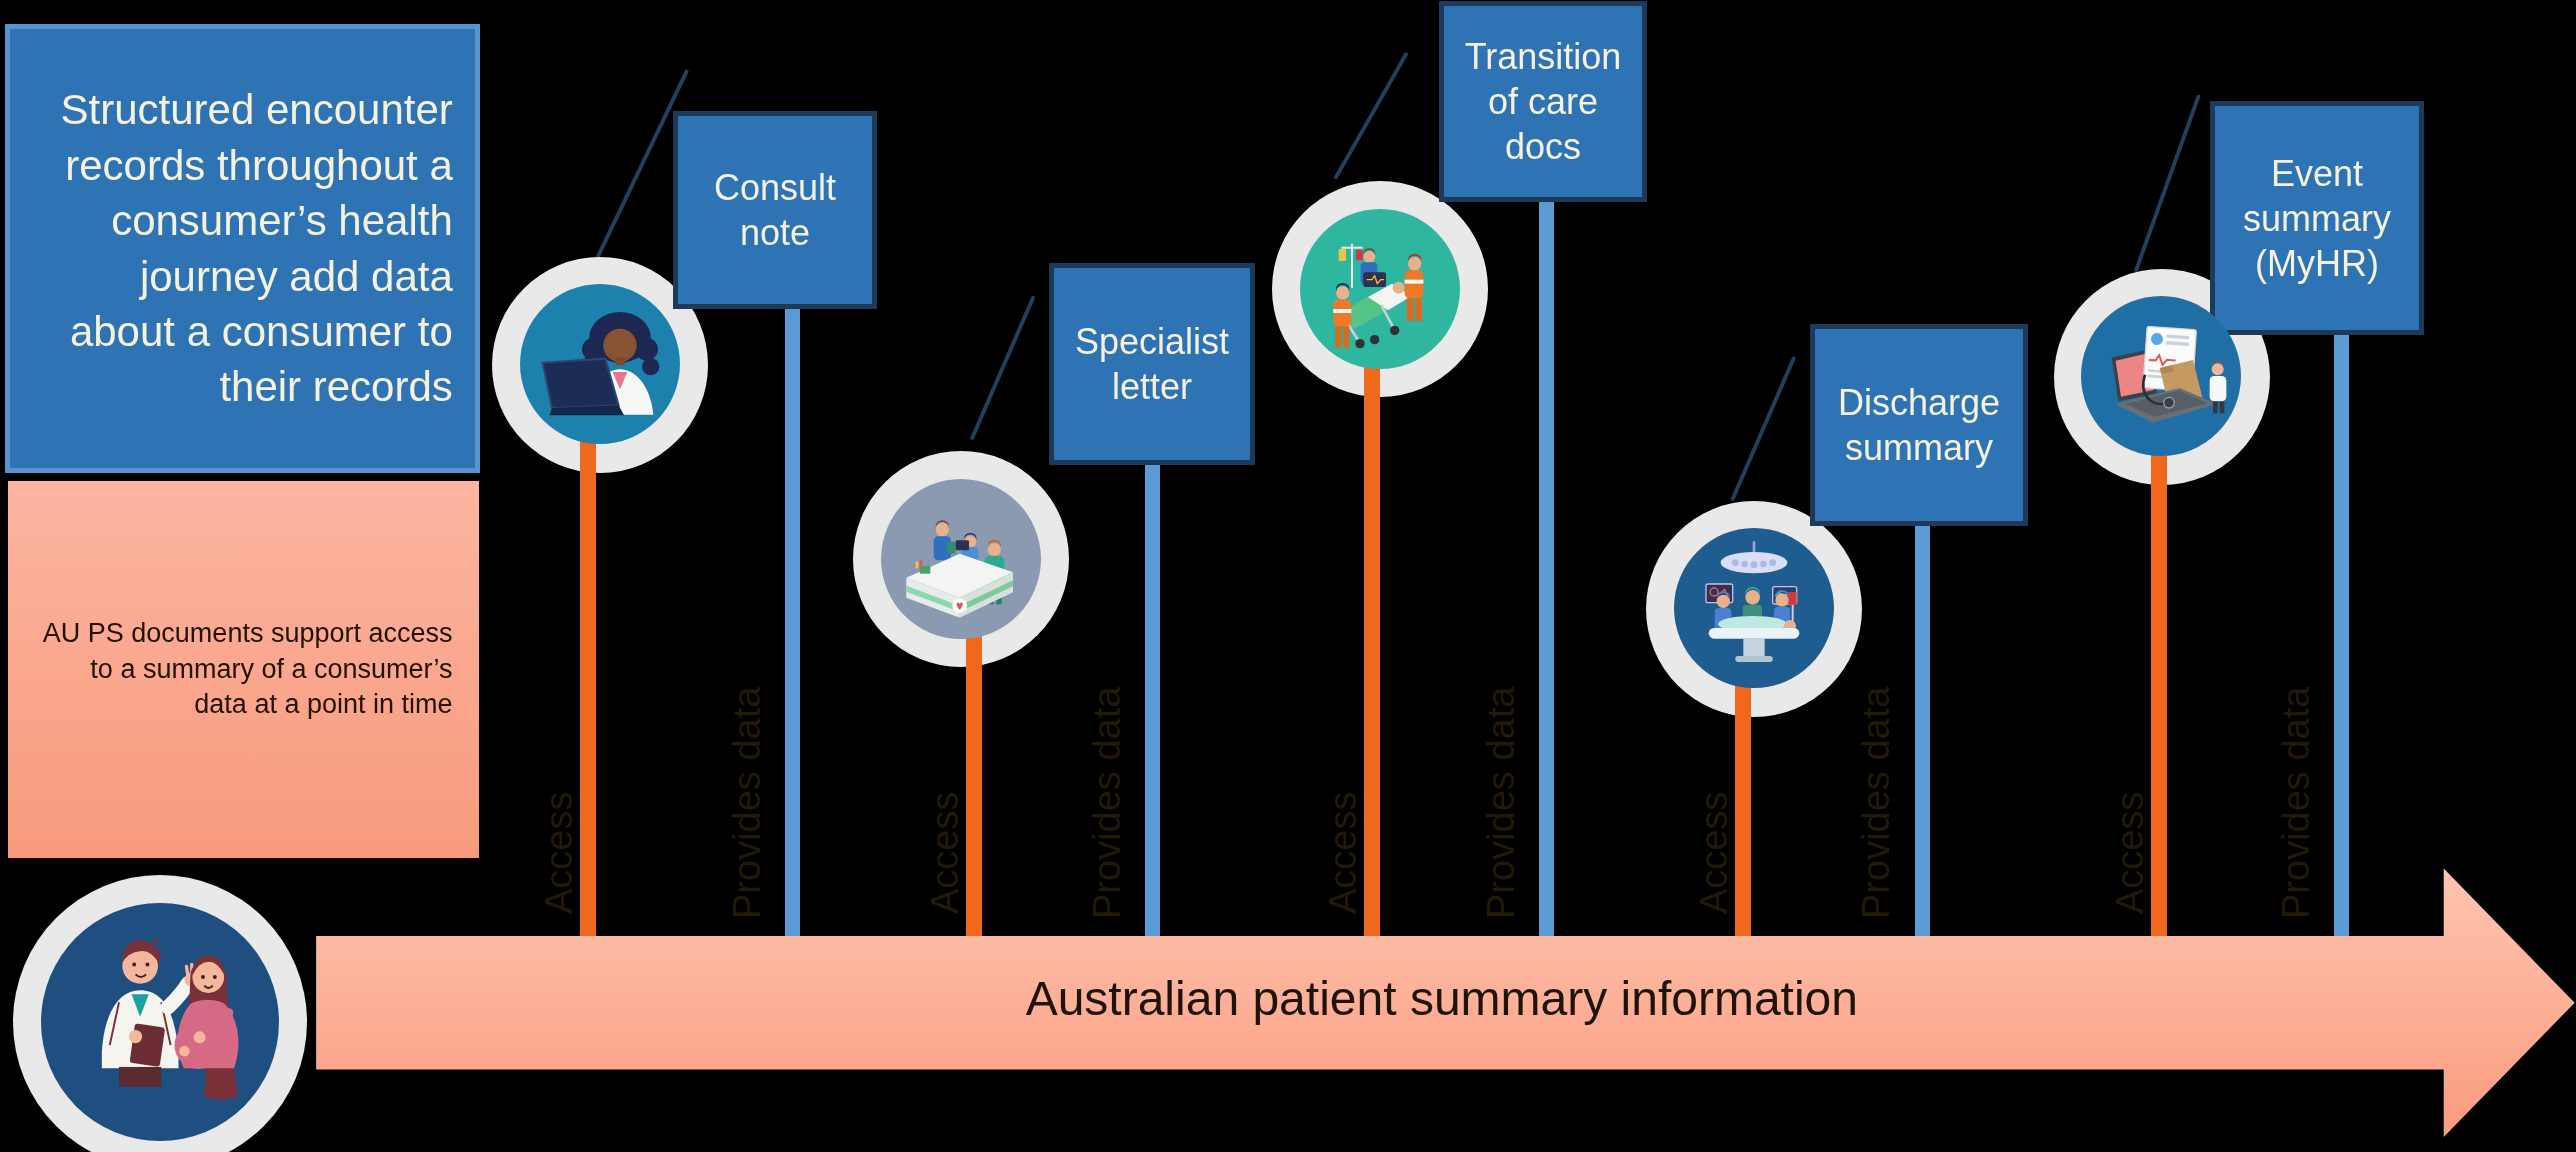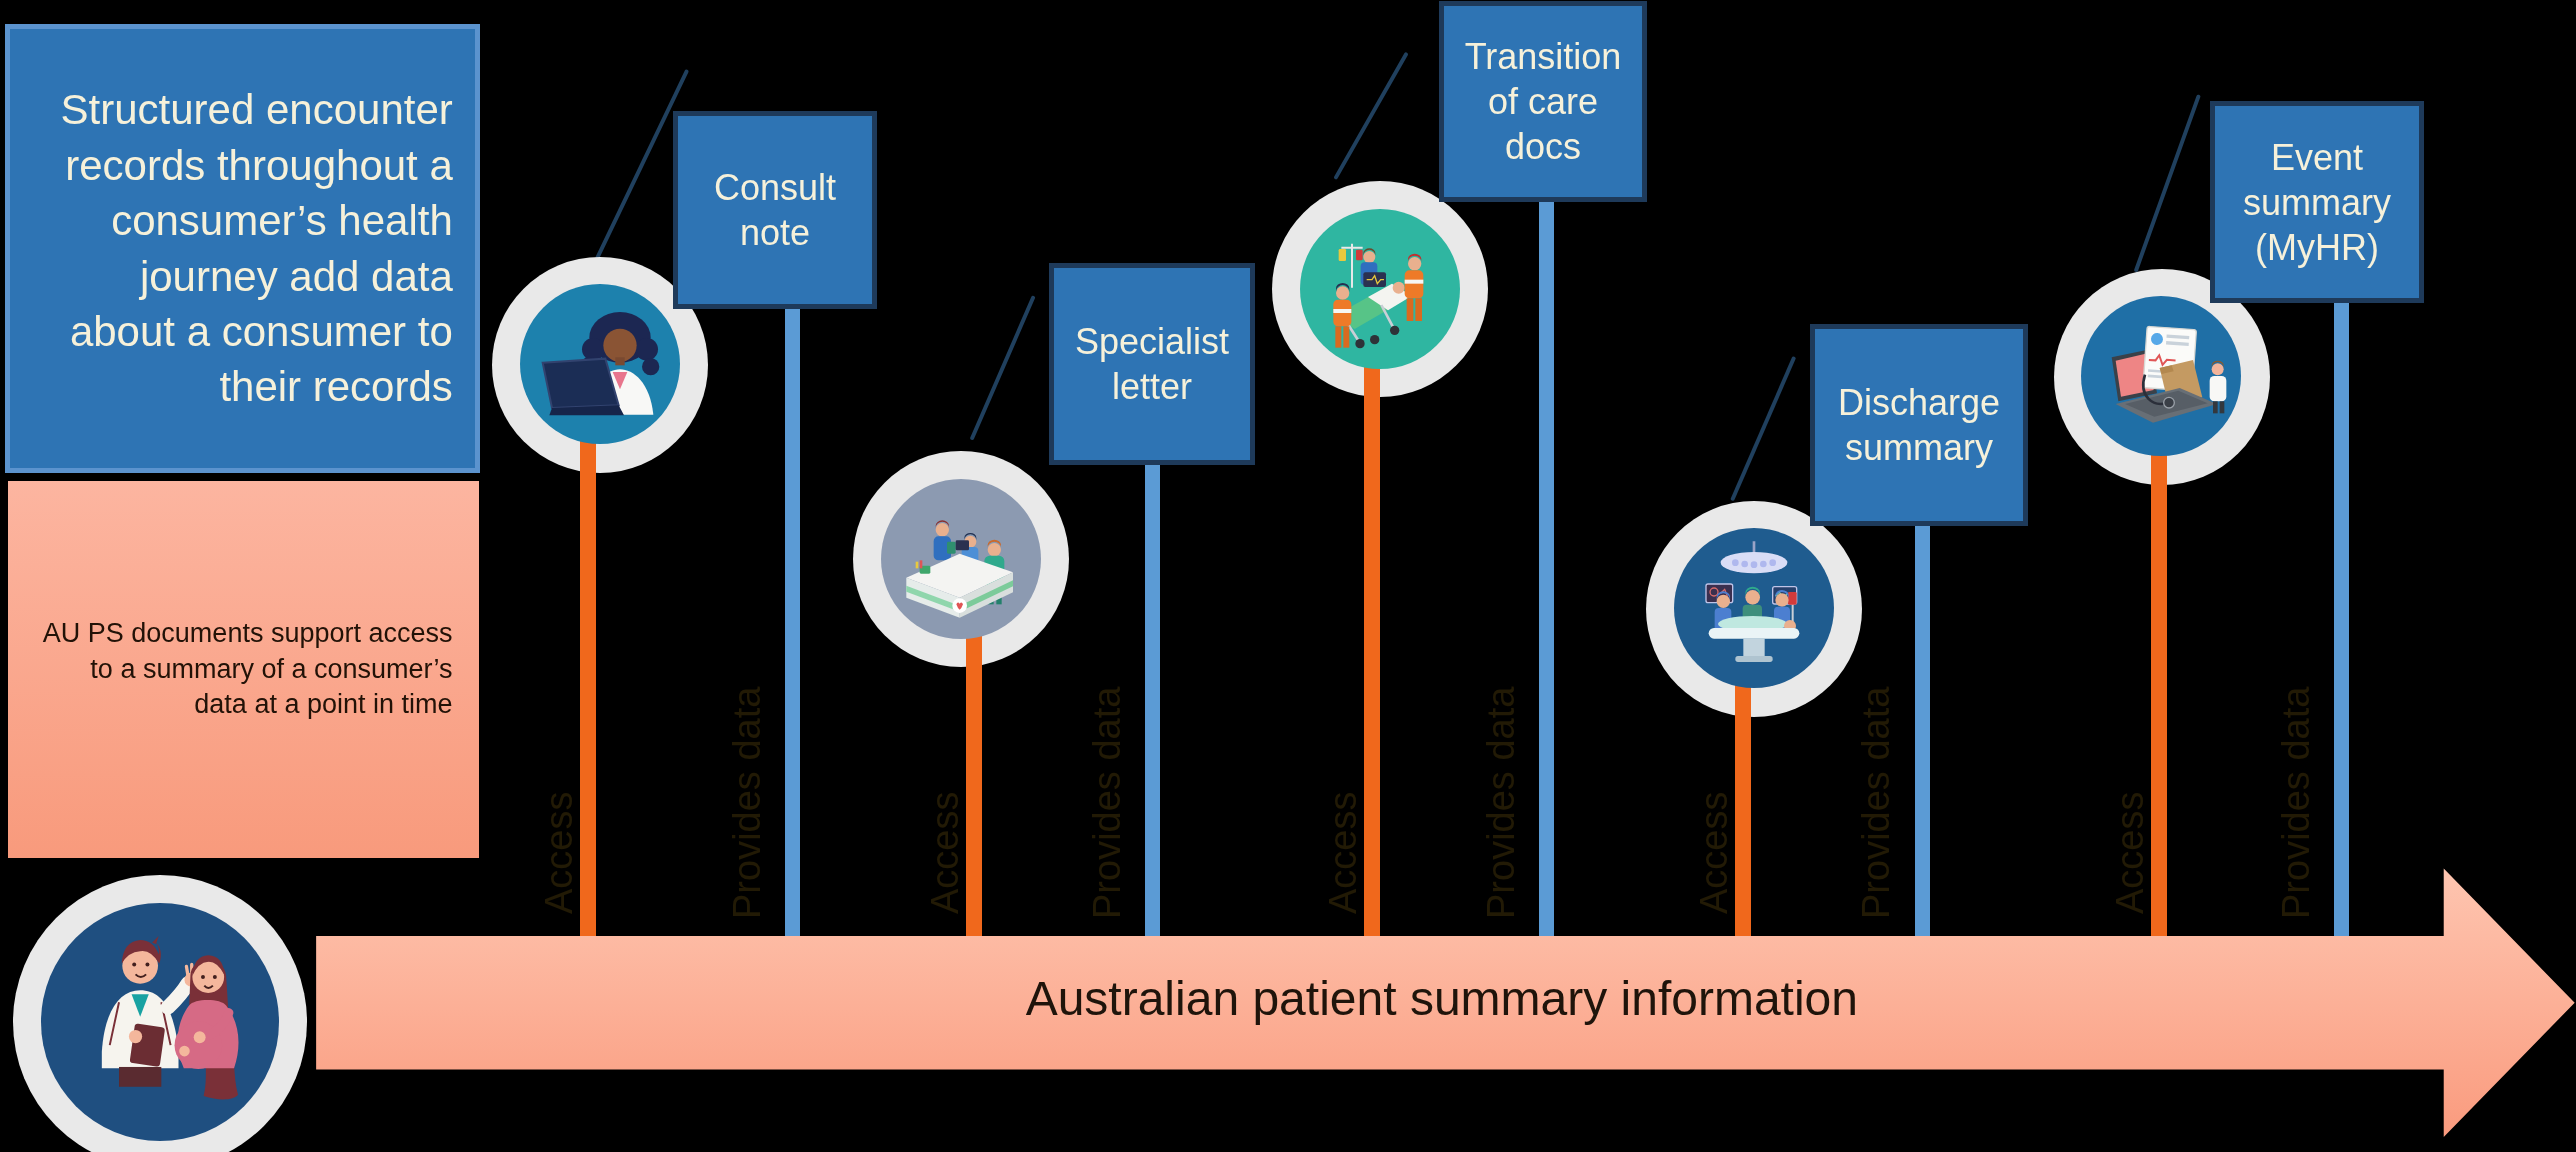--- a/index.html
+++ b/index.html
@@ -82,21 +82,21 @@
   </div>
   <div class="lbox" style="left:1049px;top:263px;width:206px;height:202px">
     <span>Specialist letter</span>
   </div>
   <div class="lbox" style="left:1439px;top:1.3px;width:208px;height:201px">
     <span>Transition of care docs</span>
   </div>
   <div class="lbox" style="left:1810px;top:324px;width:218px;height:202px">
     <span>Discharge summary</span>
   </div>
-  <div class="lbox" style="left:2210px;top:101px;width:214px;height:202px">
+  <div class="lbox" style="left:2210px;top:101px;width:214px;height:234px">
     <span>Event summary (MyHR)</span>
   </div>
 
   <svg class="layer" style="z-index:6" viewBox="0 0 3895 1743" width="2576" height="1153">
     <defs>
       <linearGradient id="arrowGrad" x1="0" y1="1313" x2="0" y2="1719" gradientUnits="userSpaceOnUse">
         <stop offset="0" stop-color="#FEC5B0"></stop>
           <stop offset="1" stop-color="#FA9B7E"></stop>
       </linearGradient>
     </defs>

